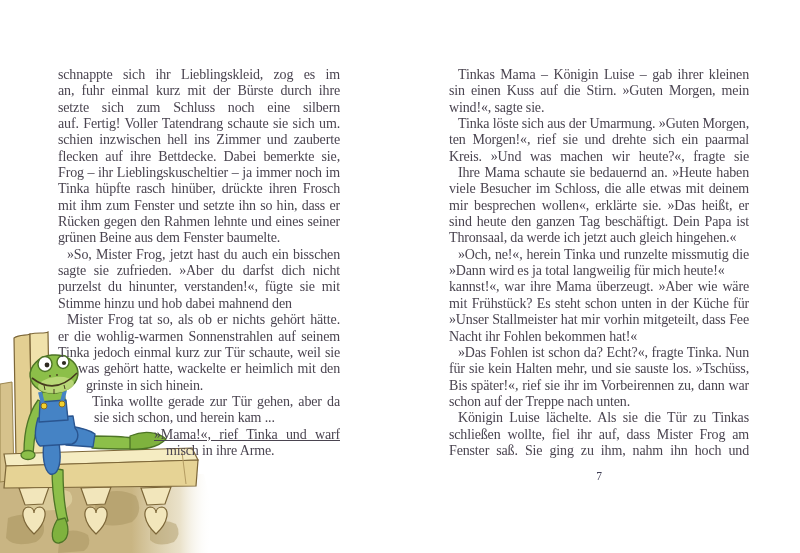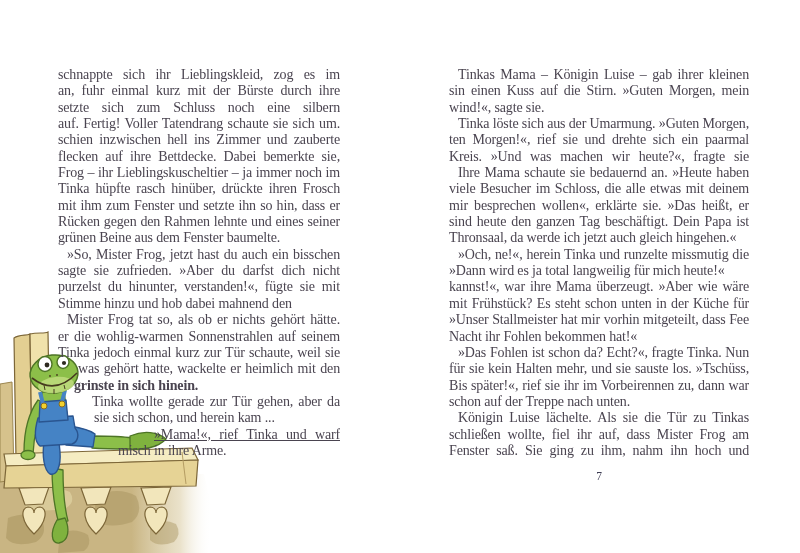--- a/index.html
+++ b/index.html
@@ -5,23 +5,23 @@
   html,body{margin:0;padding:0;background:#ffffff;}
   .spread{position:relative;width:800px;height:553px;background:#ffffff;overflow:hidden;
           font-family:"Liberation Serif","DejaVu Serif",serif;}
   .page{position:absolute;top:67px;}
   .page-left{left:58px;width:282px;}
   .page-right{left:449px;width:300px;}
   .ln{height:16.35px;line-height:16.35px;font-size:14px;letter-spacing:-0.15px;
       color:#4a4450;text-align:justify;text-align-last:justify;overflow:hidden;
       white-space:normal;}
   .end{text-align:left;text-align-last:left;}
-  .ml9{margin-left:9px;}   .ml20{margin-left:20px;} .ml28{margin-left:16px;font-weight:bold;}
+  .ml9{margin-left:9px;}   .ml20{margin-left:20px;} .ml28{margin-left:28px;}
   .ml36{margin-left:36px;} .ml46{margin-left:34px;} .ml96{margin-left:96px;text-decoration:underline;}
-  .ml144{margin-left:60px;}
+  .ml144{margin-left:108px;}
   .pagenum{margin-top:11px;text-align:center;font-size:11.5px;color:#3d3c52;
            letter-spacing:0;}
   .illustration{position:absolute;left:0;top:328px;width:232px;height:225px;}
 </style>
 </head>
 <body>
 
 <div class="spread">
 
   <svg class="illustration" viewBox="0 0 232 225">

